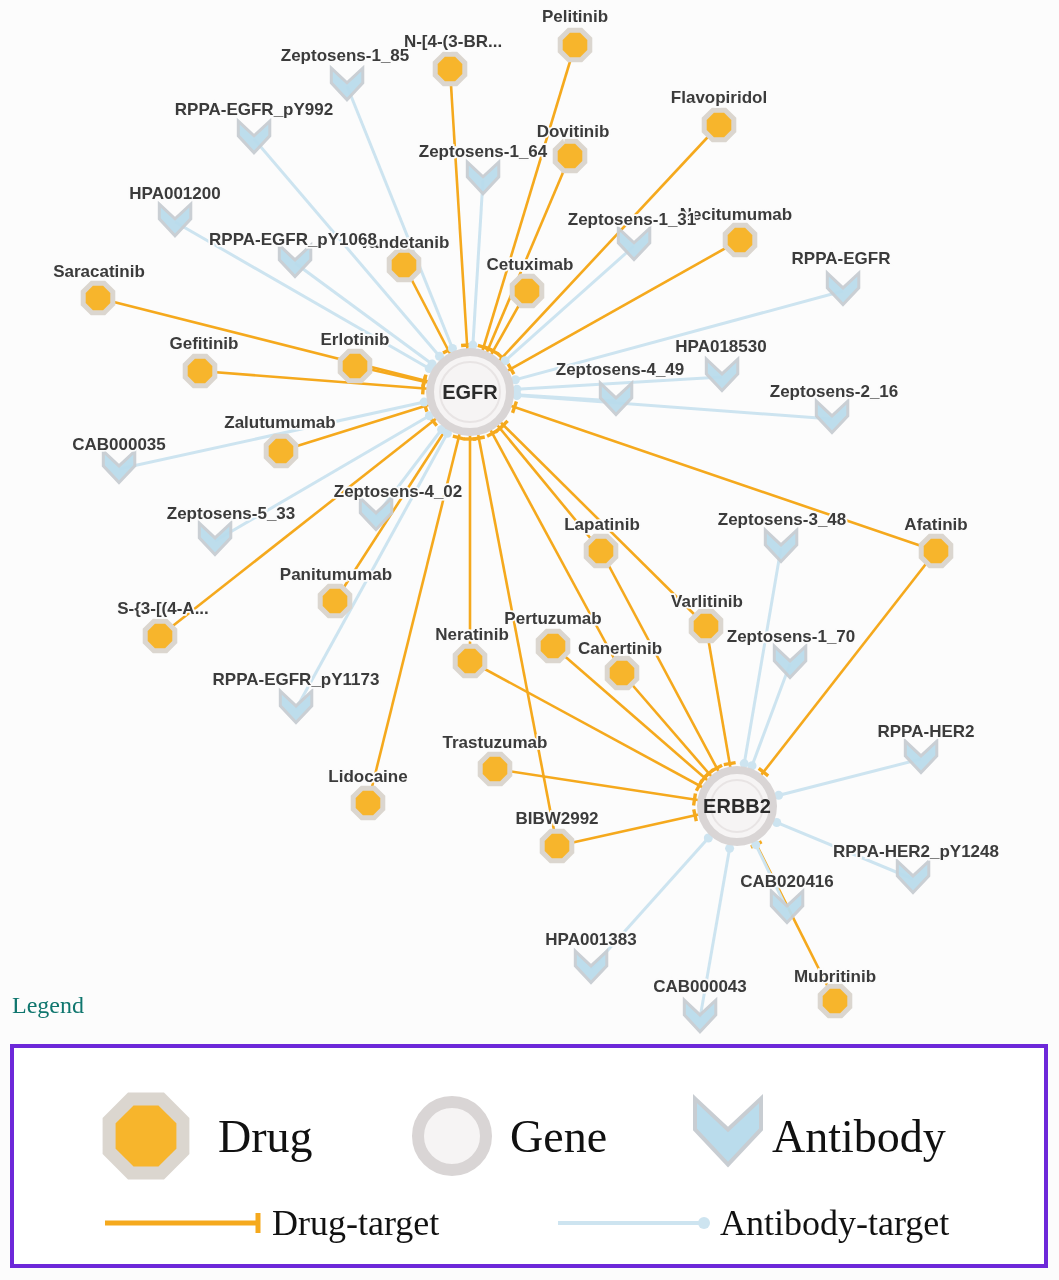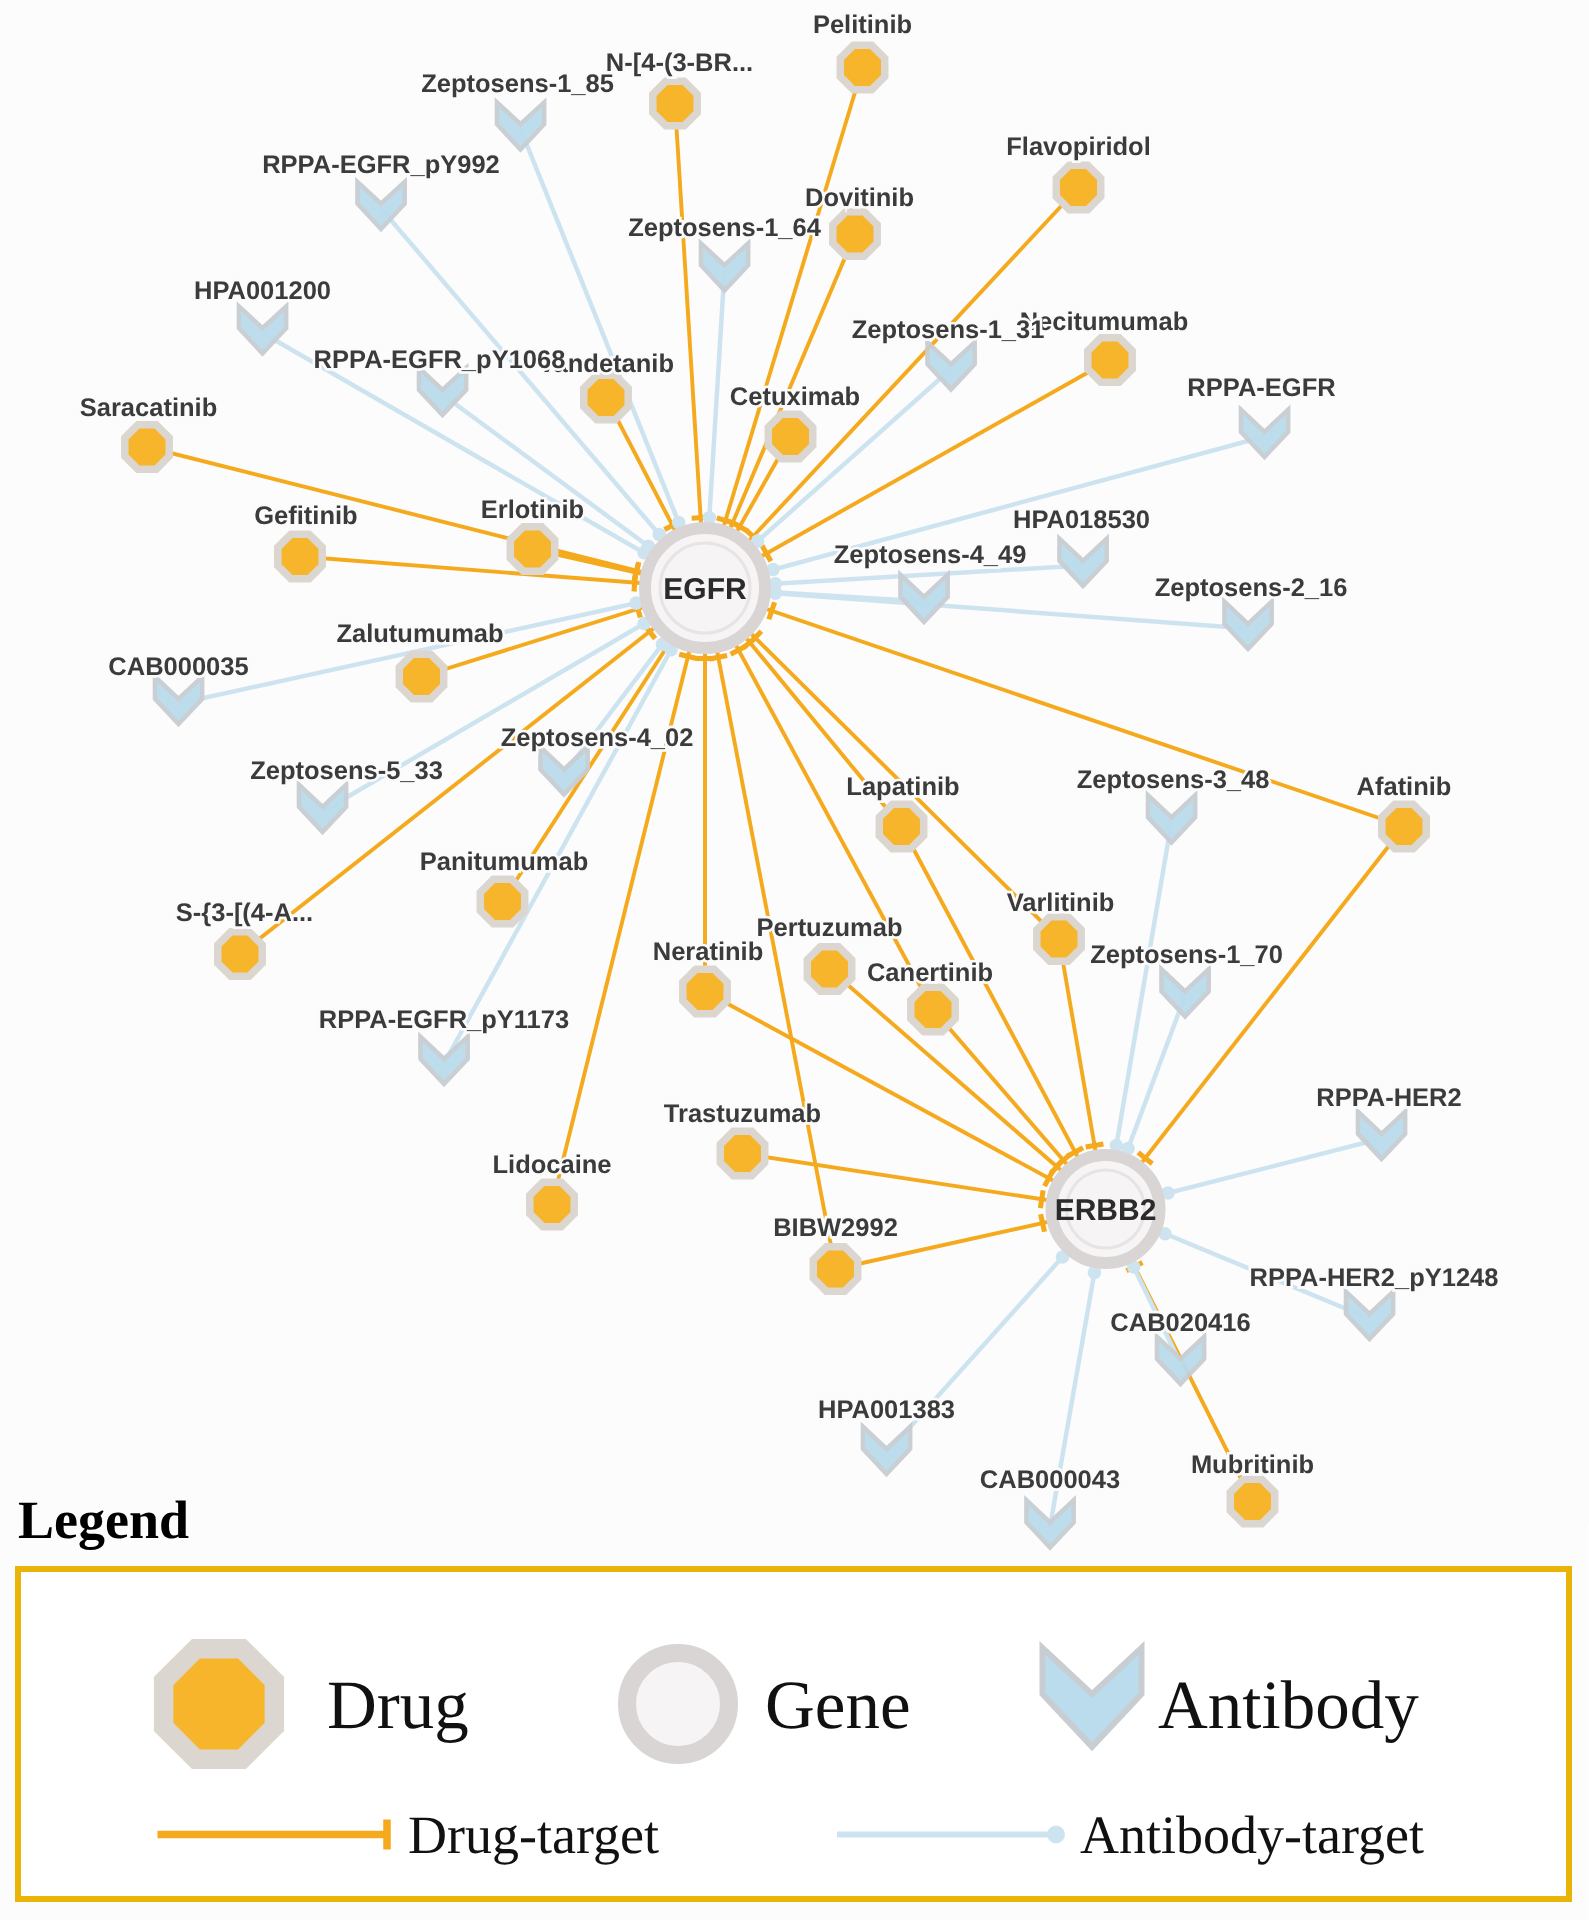--- a/index.html
+++ b/index.html
@@ -3,23 +3,23 @@
 <meta charset="utf-8">
 <style>
   html,body{margin:0;padding:0;background:#ffffff;}
   .figure{position:relative;width:1059px;height:1280px;background:#FCFCFC;overflow:hidden;
           font-family:"Liberation Sans",sans-serif;}
   #graph{position:absolute;left:0;top:0;}
   .node-label{font-family:"Liberation Sans",sans-serif;font-weight:bold;font-size:17px;fill:#3B3B3B;
               paint-order:stroke;stroke:#FBFBFB;stroke-width:3.5px;}
   .gene-label{font-family:"Liberation Sans",sans-serif;font-weight:bold;font-size:20px;fill:#2B2B2B;}
   .legend-title{position:absolute;left:12px;top:992px;font-family:"Liberation Serif",serif;
-                font-weight:bold;font-size:36px;color:#000000;}
+                font-weight:normal;font-size:24px;color:#0f766e;}
   .legend-box{position:absolute;left:10px;top:1044px;width:1038px;height:224px;
-              border:4px solid #eab308;background:#ffffff;box-sizing:border-box;}
+              border:4px solid #6d28d9;background:#ffffff;box-sizing:border-box;}
   .legend-big{font-family:"Liberation Serif",serif;font-size:46px;fill:#111;}
   .legend-med{font-family:"Liberation Serif",serif;font-size:36px;fill:#111;}
 </style>
 </head>
 <body>
 
 <div class="figure">
 
   <svg id="graph" width="1059" height="1040" viewBox="0 0 1059 1040">
       <g>

